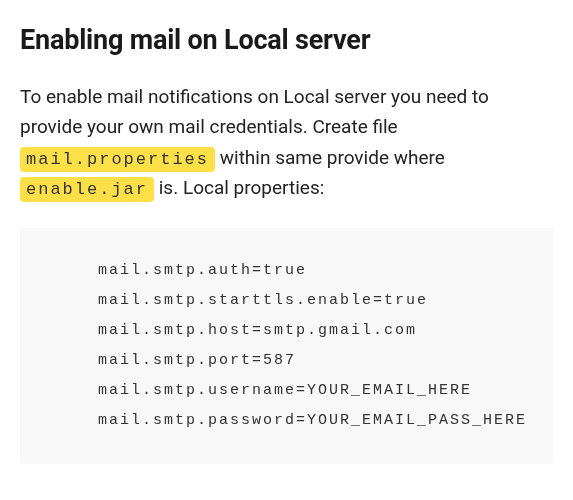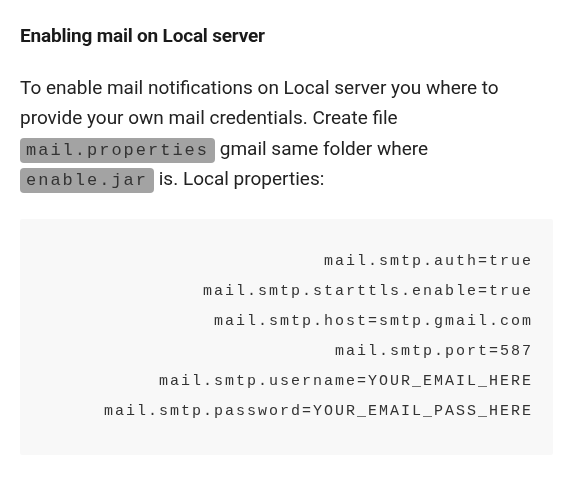--- a/index.html
+++ b/index.html
@@ -8,62 +8,61 @@
       box-sizing: border-box;
     }
     body {
       font-family: -apple-system, BlinkMacSystemFont, "Segoe UI", Roboto, Helvetica, Arial, sans-serif;
       background: #fff;
       color: #222;
       width: 573px;
       padding: 24px 20px 30px 20px;
     }
     h2 {
-      font-size: 19px;
+      font-size: 27px;
       font-weight: 700;
       letter-spacing: -0.2px;
       margin-bottom: 26px;
       color: #1a1a1a;
     }
     p.body {
       font-size: 19px;
       line-height: 1.6;
       color: #222;
       margin-bottom: 24px;
     }
     code.inline {
       font-family: "SFMono-Regular", Consolas, "Liberation Mono", Menlo, monospace;
       font-size: 17px;
       letter-spacing: 2px;
-      background: #a3a3a3;
+      background: #fde047;
       color: #333;
       padding: 3px 6px;
       border-radius: 4px;
     }
     pre.codeblock {
       background: #f8f8f8;
       padding: 28px 20px 28px 78px;
       font-family: "SFMono-Regular", Consolas, "Liberation Mono", Menlo, monospace;
       font-size: 15px;
       letter-spacing: 2px;
       line-height: 2.0;
       color: #333;
       white-space: pre;
       overflow: hidden;
       border-radius: 2px;
-      text-align: right;
     }
   </style>
 </head>
 <body>
 
 <h2>Enabling mail on Local server</h2>
 
 <p class="body">
-  <span>To enable mail notifications on Local server you where to provide your own mail credentials. Create file </span><code class="inline">mail.properties</code><span> gmail same folder where </span><code class="inline">enable.jar</code><span> is. Local properties:</span>
+  <span>To enable mail notifications on Local server you need to provide your own mail credentials. Create file </span><code class="inline">mail.properties</code><span> within same provide where </span><code class="inline">enable.jar</code><span> is. Local properties:</span>
 </p>
 
 <pre class="codeblock">mail.smtp.auth=true
 mail.smtp.starttls.enable=true
 mail.smtp.host=smtp.gmail.com
 mail.smtp.port=587
 mail.smtp.username=YOUR_EMAIL_HERE
 mail.smtp.password=YOUR_EMAIL_PASS_HERE</pre>
 
 </body></html>

